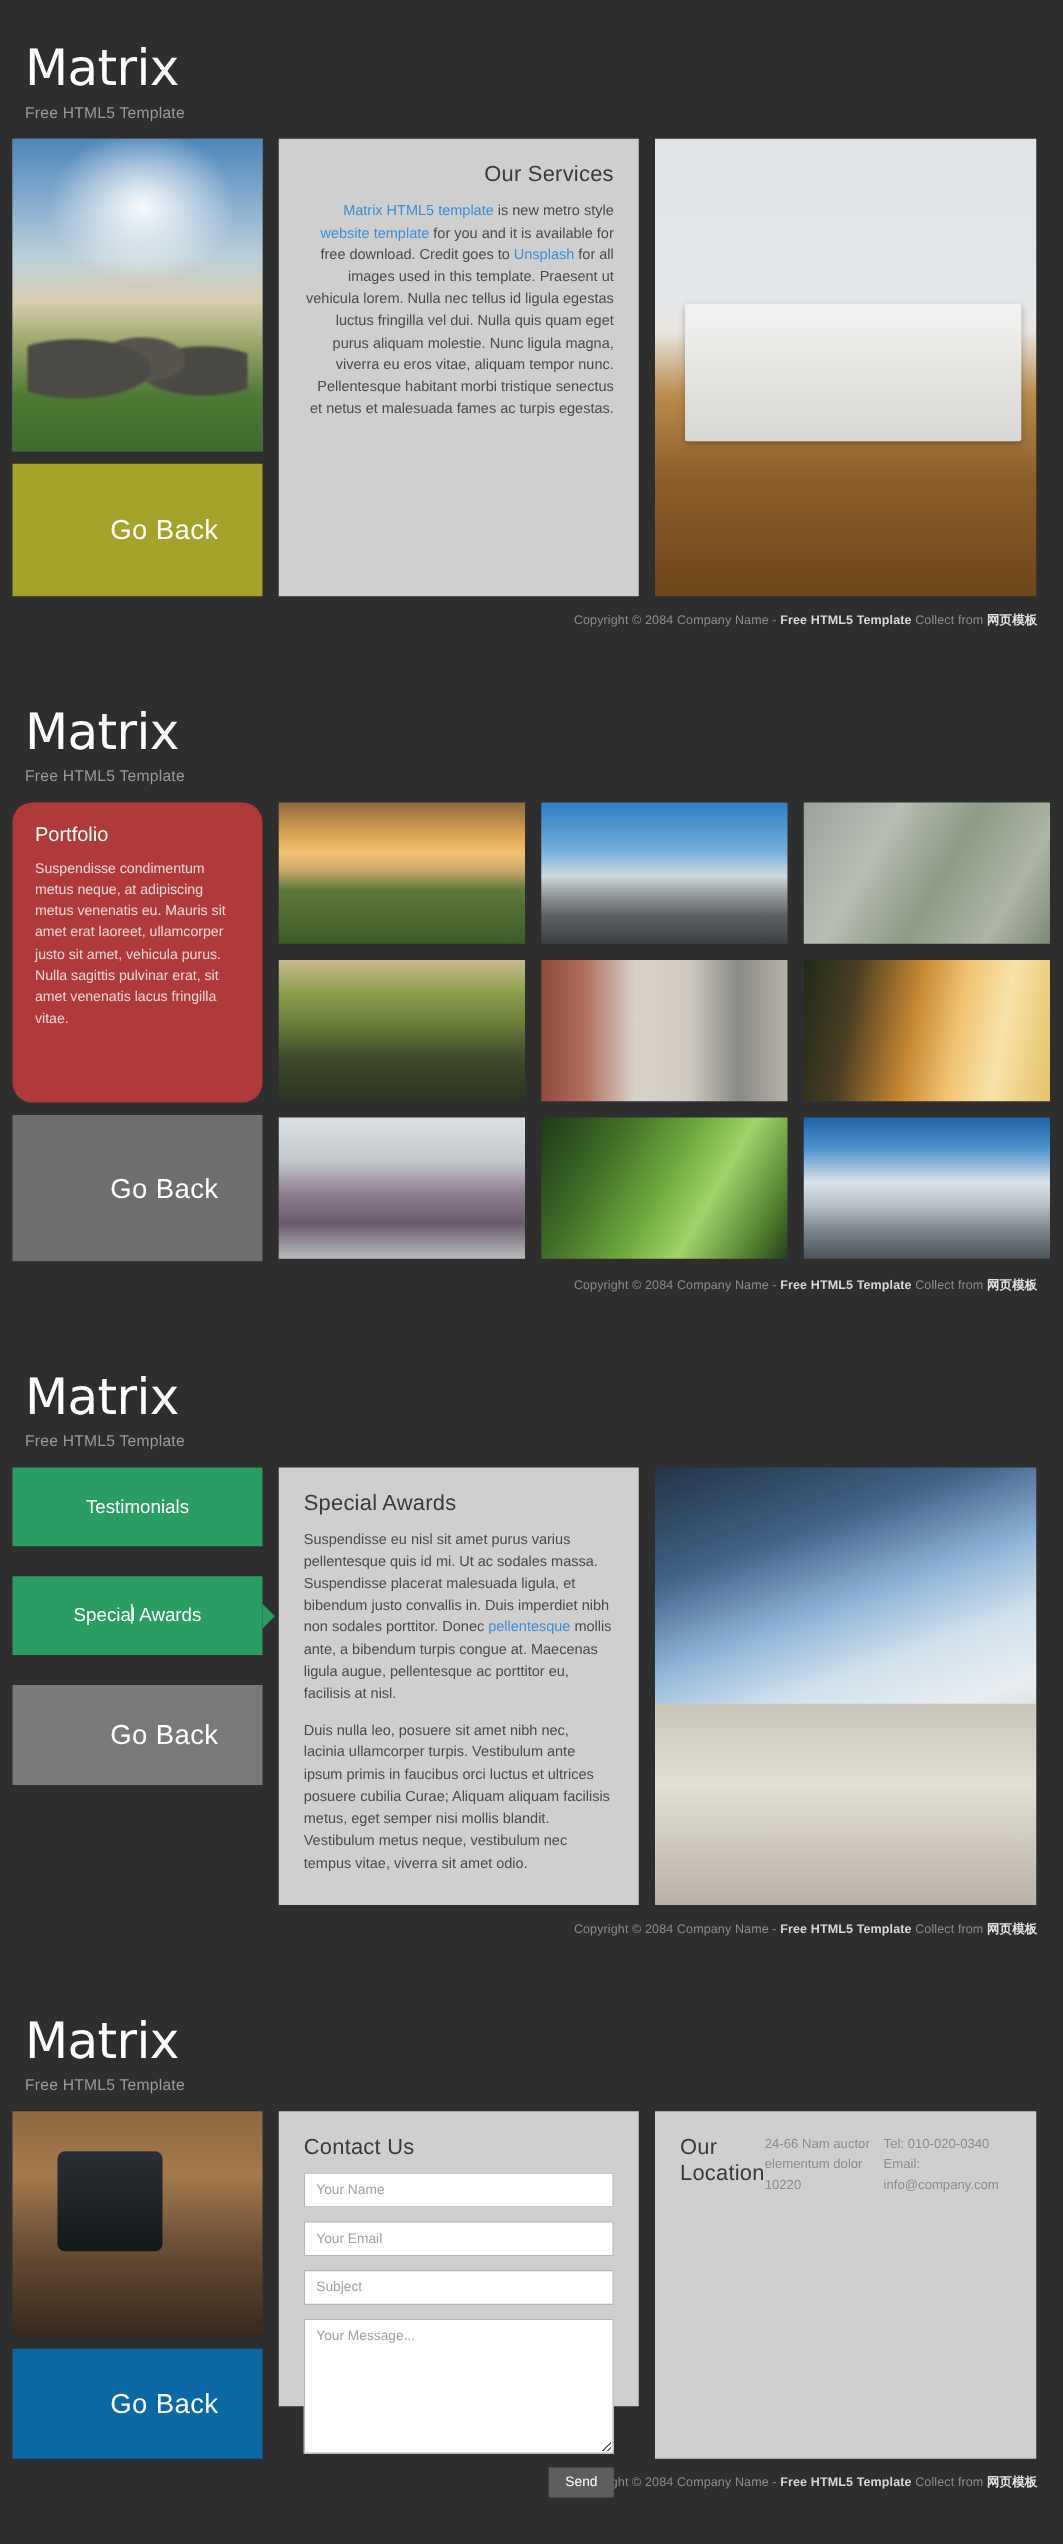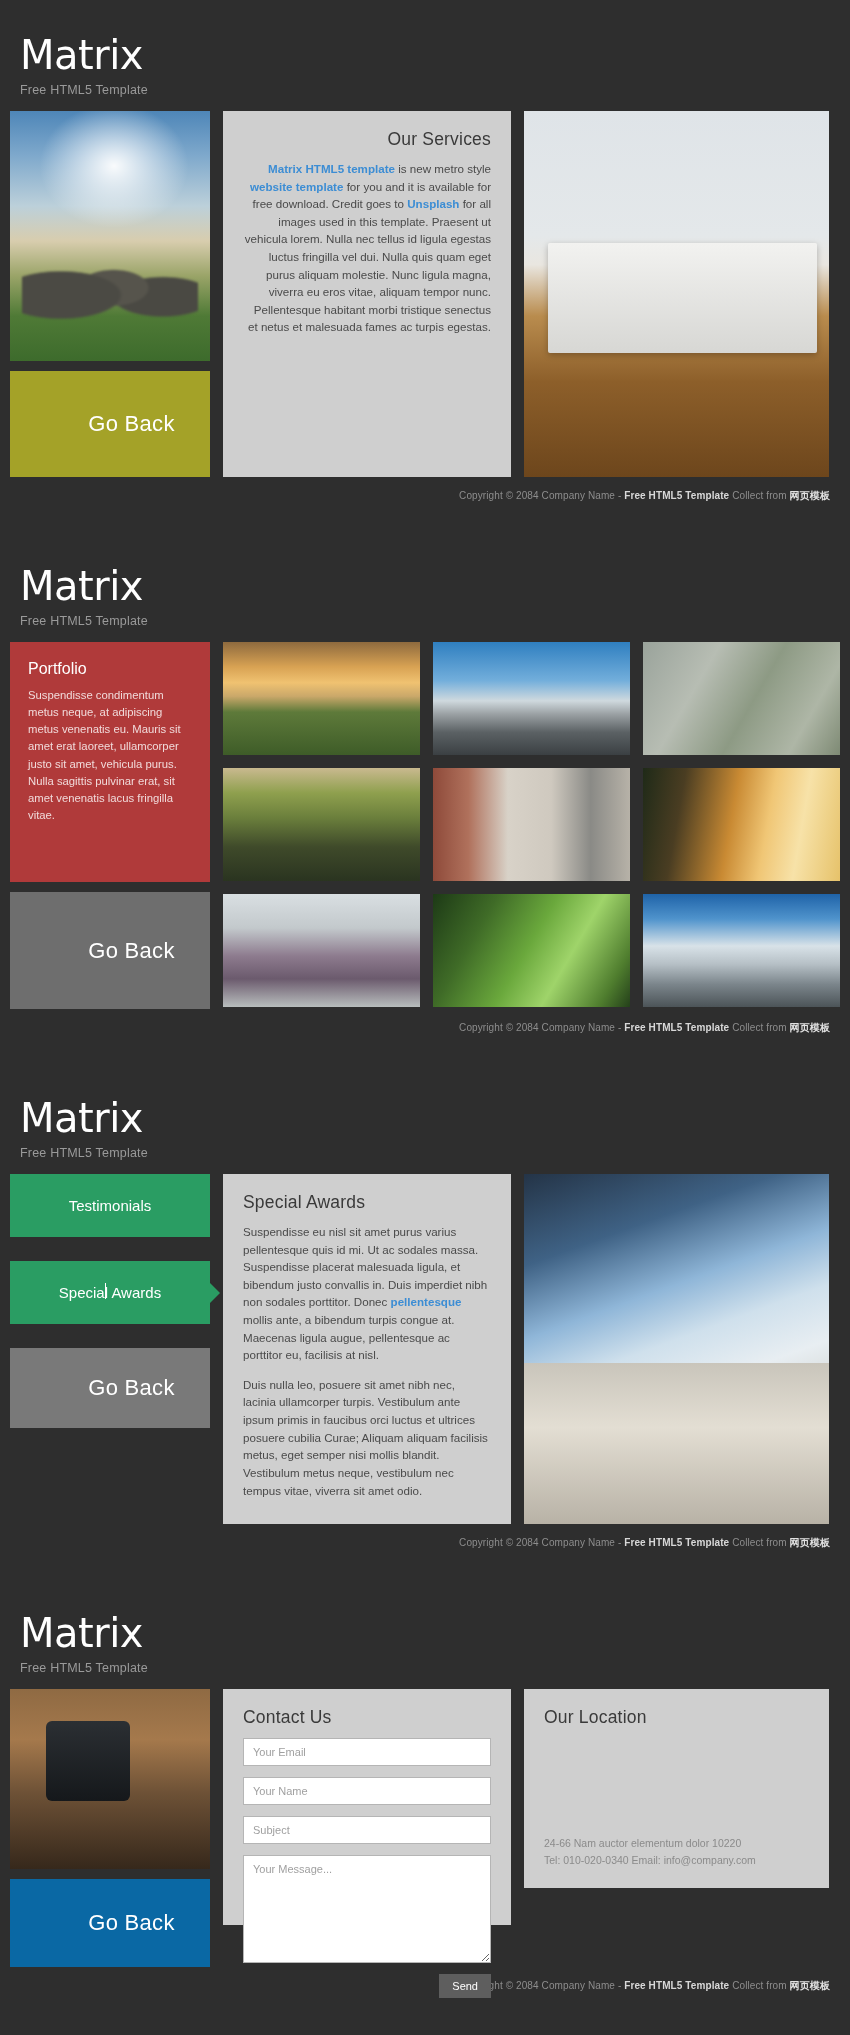--- a/index.html
+++ b/index.html
@@ -66,21 +66,21 @@
   }
   .panel h2 {
     font-size:17.5px; font-weight:400; color:#3a3a3a;
     margin-bottom:10px; letter-spacing:.2px;
   }
   .panel p {
     font-size:11.6px; line-height:1.52; color:#4a4a4a;
     margin-bottom: 12px;
   }
   .panel p:last-child { margin-bottom:0; }
-  .panel a { color:#3c8dd4; text-decoration:none;font-weight:bold; }
+  .panel a { color:#3c8dd4; text-decoration:none; }
 
   .scrollbox {
     position:relative;
     overflow-y: scroll;
     text-align: right;
   }
   
   .scrollbox::-webkit-scrollbar { width: 16px; background:#f7f9fe; }
   .scrollbox::-webkit-scrollbar-track {
     background: #fdfdfd; border-left:1px solid #b9c6da;
@@ -105,20 +105,21 @@
   }
   .footer .bold { color:#d8d8d8; font-weight:bold; }
   .footer .cn { color:#e2e2e2; font-weight:bold; }
 
   
   .portfolio-row { display:flex; gap:13px; padding:0 10px; align-items:flex-start; }
   .portfolio-left { width:200px; flex:none; }
   .portfolio-blurb {
     background:#b03a3a; color:#ffffff; padding:18px 18px 22px 18px;
     height:240px;
+    border-radius:16px;
   }
   .portfolio-blurb h2 { font-size:16px; font-weight:400; margin-bottom:9px; }
   .portfolio-blurb p { font-size:11.3px; line-height:1.52; color:#f1dada; }
   .portfolio-grid {
     flex:1; display:grid;
     grid-template-columns: repeat(3, 1fr);
     gap: 13px;
   }
   .portfolio-grid .cell { height:113px; }
 
@@ -148,21 +149,21 @@
   .field::placeholder { color:#a0a0a0; }
   textarea.field { height:108px; resize:vertical; }
   .send-wrap { text-align:right; }
   .send-btn {
     background:#5e5e5e; color:#ffffff; border:none;
     padding:6px 13px; font-size:11px; cursor:pointer;
     font-family:"Liberation Sans", sans-serif;
   }
 
   
-  .loc-panel { height:199px; display:flex; flex-direction:column;justify-content:space-between; }
+  .loc-panel { height:278px; display:flex; flex-direction:row;justify-content:space-between; }
   .loc-spacer { flex:1; }
   .loc-addr { font-size:10.5px; color:#8b8b8b; line-height:1.55; }
 
   
   .img-stones {
     background:
       radial-gradient(ellipse 60% 40% at 52% 22%, rgba(255,255,255,.95), rgba(255,255,255,0) 62%),
       linear-gradient(#4e86b8 0%, #7fa9cc 18%, #bcd0da 38%, #d8cdae 52%, #9aa468 66%, #4f7a36 82%, #3d6b2c 100%),
       #6b8fae;
     position:relative;
@@ -338,22 +339,22 @@
   <div class="row">
     <div class="col-left">
       <div class="tile img-hand-phone" style="height:180px"></div>
       <div class="divider-space"></div>
       <div class="tile goback blue" style="height:88px">Go Back</div>
     </div>
 
     <div class="col-mid">
       <div class="panel" style="height:236px">
         <h2>Contact Us</h2>
+        <input class="field" type="text" placeholder="Your Name" style="">
         <input class="field" type="email" placeholder="Your Email" style="">
-        <input class="field" type="text" placeholder="Your Name" style="">
         <input class="field" type="text" placeholder="Subject" style="">
         <textarea class="field" placeholder="Your Message..." style=""></textarea>
         <div class="send-wrap">
           <button class="send-btn">Send</button>
         </div>
       </div>
     </div>
 
     <div class="col-right">
       <div class="panel loc-panel">

